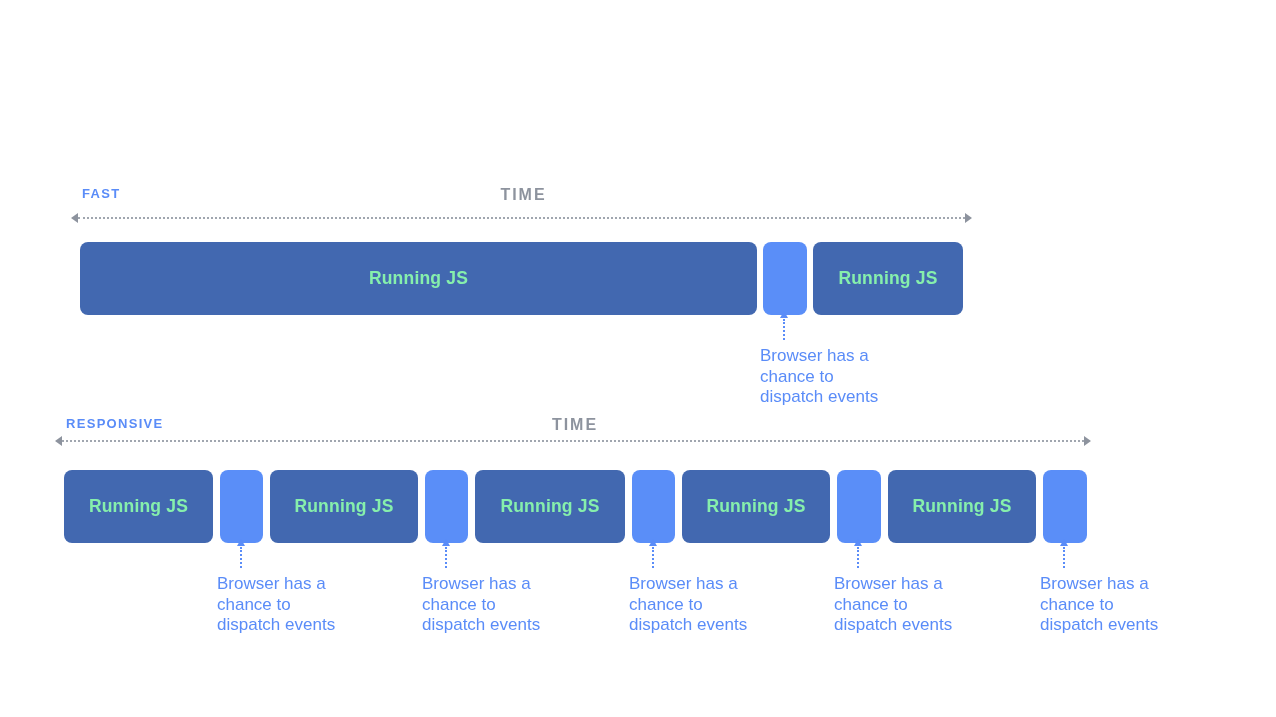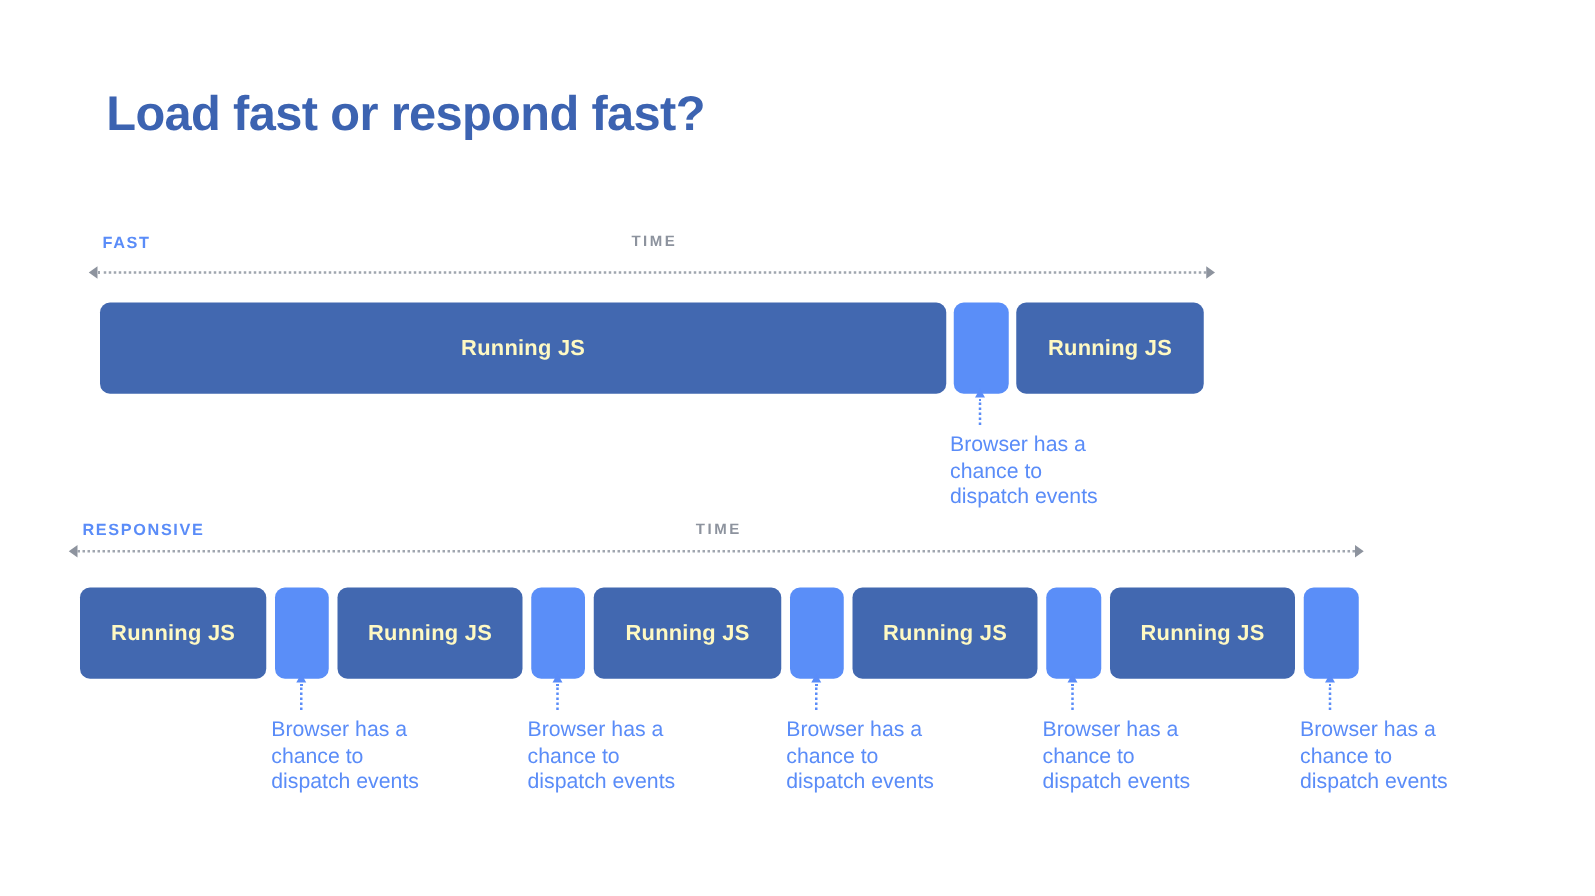--- a/index.html
+++ b/index.html
@@ -12,38 +12,38 @@
     position:absolute; left:85px; top:70px; margin:0;
     font-size:39px; font-weight:bold; color:#3c63b1; letter-spacing:-0.5px;
   }
   .timeline { position:absolute; }
   .tl-label {
     position:absolute; left:2px; top:0;
     font-size:13px; font-weight:bold; letter-spacing:1.3px; color:#5a8cf8;
   }
   .tl-time {
     position:absolute; left:0; top:0; text-align:center;
-    font-size:12px; font-weight:bold; letter-spacing:2px; color:#8d939e;
+    font-size:16px; font-weight:bold; letter-spacing:2px; color:#8d939e;
   }
   .tl-line {
     position:absolute; left:-2px; height:0;
     border-top:2px dotted #a0a6af;
   }
   .tl-line::before {
     content:""; position:absolute; left:-7px; top:-6px;
     border:5px solid transparent; border-right:7px solid #8d939e; border-left:none;
   }
   .tl-line::after {
     content:""; position:absolute; right:-7px; top:-6px;
     border:5px solid transparent; border-left:7px solid #8d939e; border-right:none;
   }
   .tl-bars { position:absolute; left:0; height:73px; }
   .bar-js {
     position:absolute; top:0; height:73px; border-radius:8px;
-    background:#4268b0; color:#fef9c3;
+    background:#4268b0; color:#86efac;
     display:flex; align-items:center; justify-content:center;
     font-size:17.5px; font-weight:bold; letter-spacing:0.2px;
   }
   .bar-gap { position:absolute; top:0; height:73px; border-radius:8px; background:#5a8ef8; }
   .tl-anns { position:absolute; left:0; top:0; }
   .ann-arrow {
     position:absolute; top:0; width:0; height:21px;
     border-left:2px dotted #5a8cf8;
   }
   .ann-arrow::before {
@@ -53,21 +53,20 @@
   .ann-text {
     position:absolute; top:27px; width:170px;
     color:#5a8cf8; font-size:17px; font-weight:normal; line-height:20.5px;
   }
 </style>
 </head>
 <body>
 
 <div class="slide">
 
-  <h1 class="slide-title">Load fast or respond fast?</h1>
 
   <section class="timeline" style="left:80px; top:186px; width:887px; height:230px;">
     <div class="tl-label">FAST</div>
     <div class="tl-time" style="width: 887px;">TIME</div>
     <div class="tl-line" style="top: 31px; width: 887px;"></div>
     <div class="tl-bars" style="top:56px;">
         <div class="bar-js" style="left: 0px; width: 677px;">Running JS</div>
         <div class="bar-gap" style="left: 683px; width: 44px;"></div>
         <div class="bar-js" style="left: 733px; width: 150px;">Running JS</div>
       </div>

